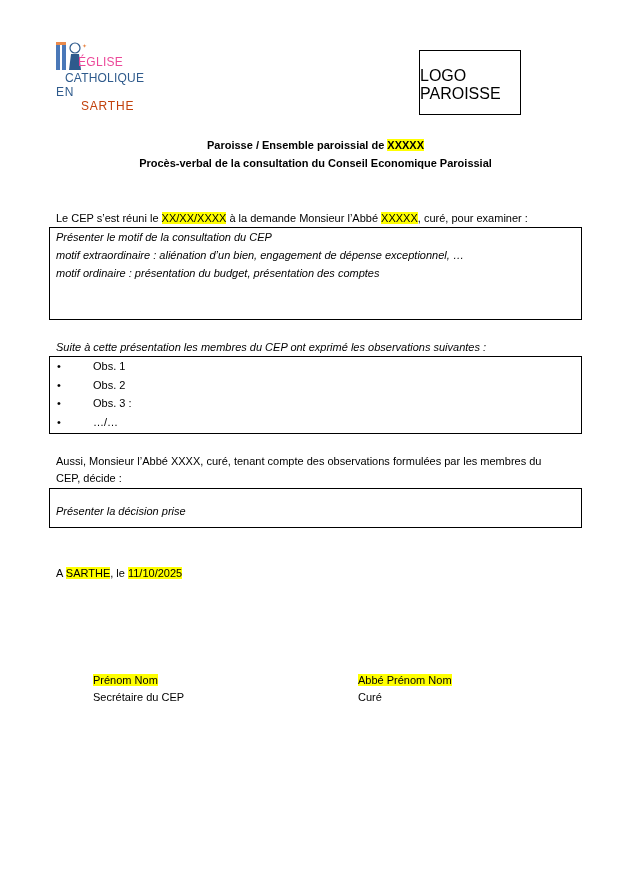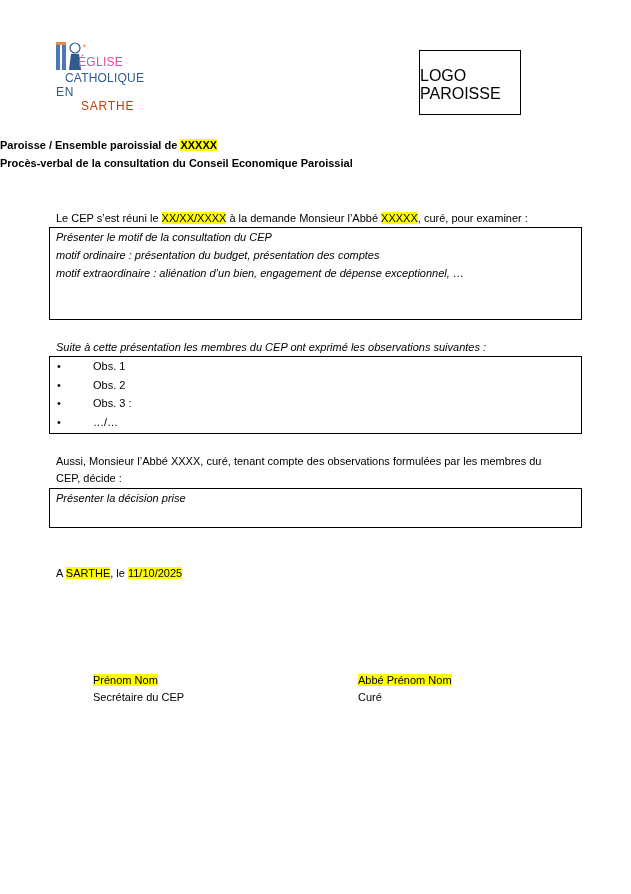--- a/index.html
+++ b/index.html
@@ -8,21 +8,21 @@
   .abs { position: absolute; }
   .hl { background: #ffff00; }
   .logo { left: 56px; top: 42px; width: 82px; height: 60px; }
   .logo .mark { position: absolute; left: 0; top: 0; width: 34px; height: 30px; }
   .logo .t1 { position: absolute; left: 22px; top: 13px; font-size: 12px; color: #ec4899; letter-spacing: 0.3px; }
   .logo .t2 { position: absolute; left: 9px; top: 29px; font-size: 12px; color: #2e5a8c; letter-spacing: 0.2px; }
   .logo .t3 { position: absolute; left: 0; top: 43px; font-size: 12px; color: #2e5a8c; letter-spacing: 0.8px; }
   .logo .t3 .sarthe { color: #c2410c; margin-left: 25px; }
   .logo-box { left: 419px; top: 50px; width: 100px; height: 63px; border: 1px solid #000; }
   .logo-box span { display: block; margin-top: 16px; font-size: 16px; }
-  .title { left: 0; width: 631px; font-weight: bold; font-size: 11px; }
+  .title { left: 0; width: 631px; text-align: center; font-weight: bold; font-size: 11px; }
   .para { left: 56px; font-size: 11px; line-height: 17px; }
   .box { left: 49px; width: 531px; border: 1px solid #000; }
   .box .line { padding-left: 6px; font-style: italic; font-size: 11px; line-height: 18px; }
   .obs { left: 49px; width: 531px; border: 1px solid #000; }
   .obs .item { position: relative; height: 18.5px; line-height: 18.5px; }
   .obs .bullet { position: absolute; left: 7px; top: 0; font-size: 11px; }
   .obs .txt { position: absolute; left: 43px; top: 0; }
   .sig-name { font-weight: normal; }
 </style>
 </head>
@@ -51,22 +51,22 @@
   <span>Paroisse / Ensemble paroissial de </span><span class="hl">XXXXX</span>
 </div>
 <div class="abs title" style="top:157px;">Procès-verbal de la consultation du Conseil Economique Paroissial</div>
 
 <div class="abs para" style="top:210px;">
   <span>Le CEP s’est réuni le </span><span class="hl">XX/XX/XXXX</span><span> à la demande Monsieur l’Abbé </span><span class="hl">XXXXX</span><span>, curé, pour examiner :</span>
 </div>
 
 <div class="abs box" style="top:227px; height:91px;">
   <div class="line">Présenter le motif de la consultation du CEP</div>
+  <div class="line">motif extraordinaire : aliénation d’un bien, engagement de dépense exceptionnel, …</div>
   <div class="line">motif ordinaire : présentation du budget, présentation des comptes</div>
-  <div class="line">motif extraordinaire : aliénation d’un bien, engagement de dépense exceptionnel, …</div>
 </div>
 
 <div class="abs para" style="top:339px;font-style:italic;">Suite à cette présentation les membres du CEP ont exprimé les observations suivantes :</div>
 
 <div class="abs obs" style="top:356px; height:76px;">
   <div class="item">
     <span class="bullet">•</span>
     <span class="txt">Obs. 1</span>
   </div>
   <div class="item">
@@ -82,21 +82,21 @@
     <span class="txt">…/…</span>
   </div>
 </div>
 
 <div class="abs para" style="top:453px;">
   <div>Aussi, Monsieur l’Abbé XXXX, curé, tenant compte des observations formulées par les membres du</div>
   <div>CEP, décide :</div>
 </div>
 
 <div class="abs box" style="top:488px; height:38px;">
-  <div class="line" style="margin-top:0;">Présenter la décision prise</div>
+  <div class="line" style="margin-top:13px;">Présenter la décision prise</div>
 </div>
 
 <div class="abs para" style="top:565px;">
   <span>A </span><span class="hl">SARTHE</span><span>, le </span><span class="hl">11/10/2025</span>
 </div>
 
 <div class="abs para" style="left:93px; top:672px;">
   <div><span class="hl sig-name">Prénom Nom</span></div>
   <div>Secrétaire du CEP</div>
 </div>

